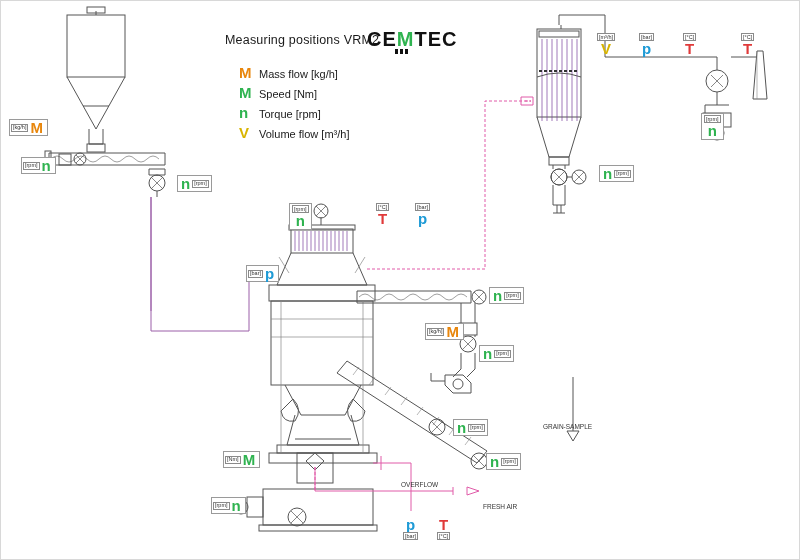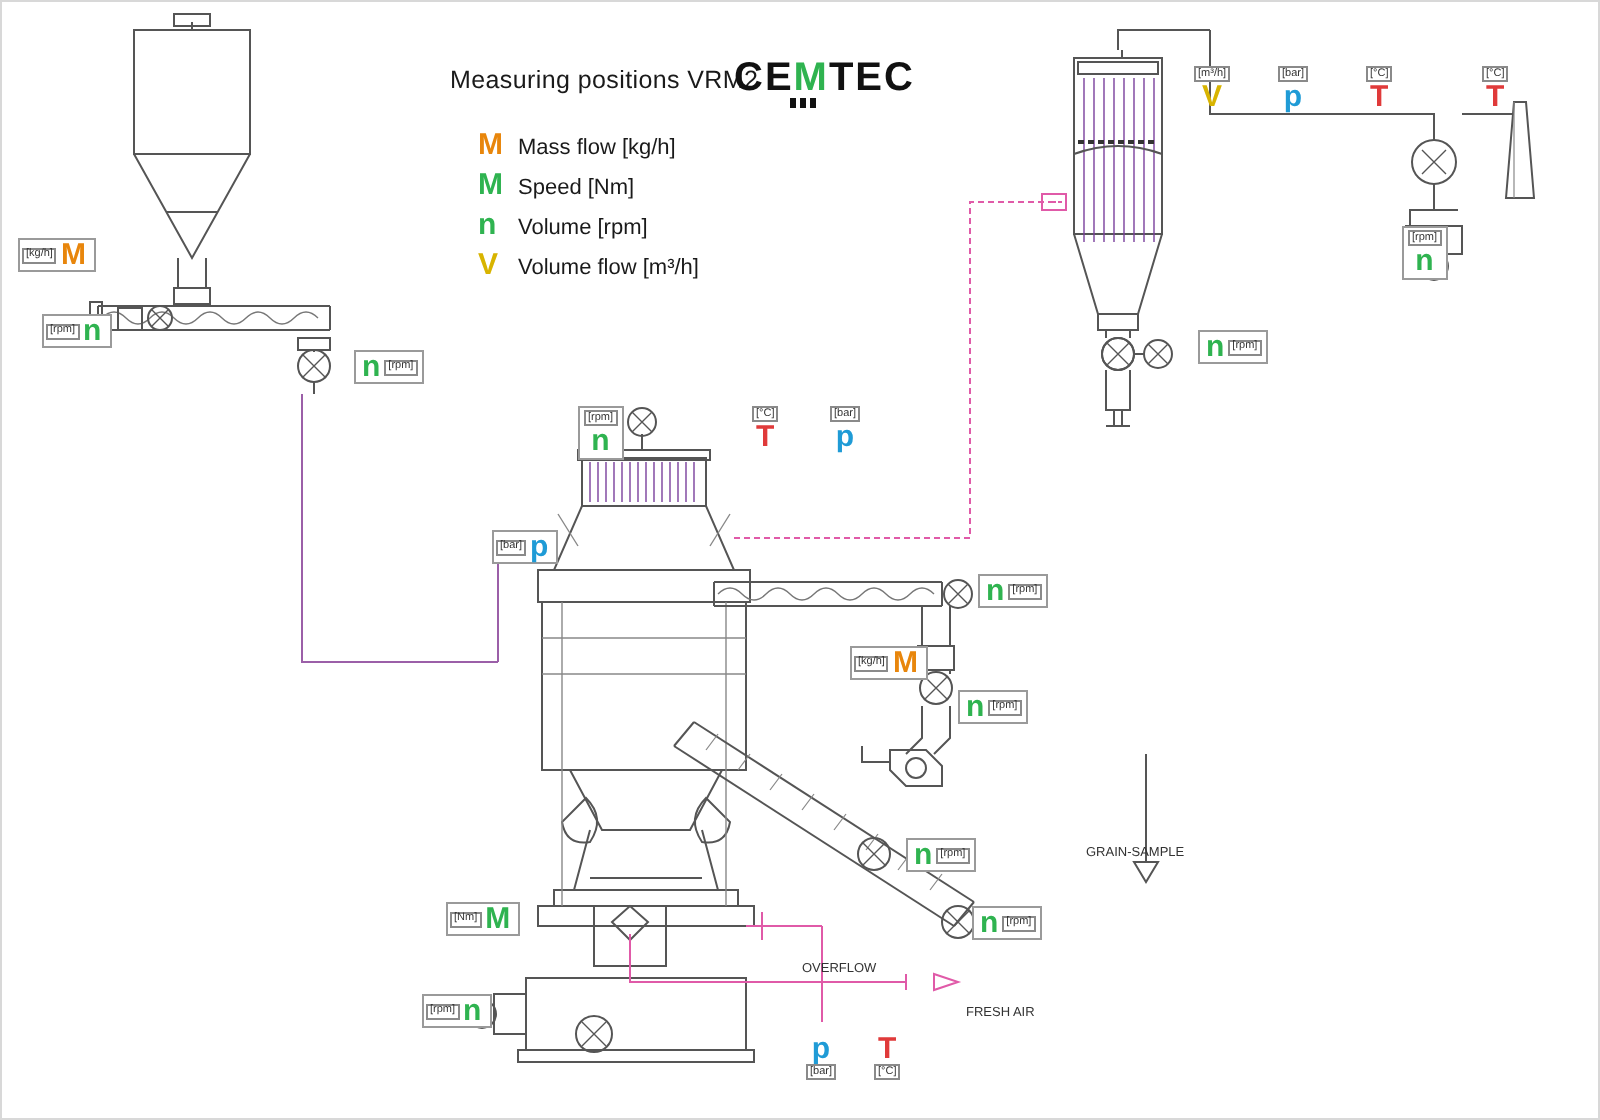--- a/index.html
+++ b/index.html
@@ -341,21 +341,21 @@
   <div class="abs" id="logo"><span>CE</span><span class="m">M</span><span>TEC</span></div>
   <div class="logo-bars">
       <i></i>
       <i></i>
       <i></i>
     </div>
 
   <div class="abs" id="legend">
       <div class="legend-row"><span class="legend-sym sym-M">M</span><span>Mass flow [kg/h]</span></div>
       <div class="legend-row"><span class="legend-sym sym-Mt">M</span><span>Speed [Nm]</span></div>
-      <div class="legend-row"><span class="legend-sym sym-n">n</span><span>Volume [rpm]</span></div>
+      <div class="legend-row"><span class="legend-sym sym-n">n</span><span>Torque [rpm]</span></div>
       <div class="legend-row"><span class="legend-sym sym-V">V</span><span>Volume flow [m³/h]</span></div>
     </div>
 
   <div class="abs" id="tag-layer" style="left:0;top:0;width:800px;height:560px;">
       <div class="tag boxed" style="left: 8px; top: 118px;">
         <div class="box">[kg/h]</div>
         <div class="sym sym-M">M</div>
       </div>
       <div class="tag boxed" style="left: 20px; top: 156px;">
         <div class="box">[rpm]</div>

